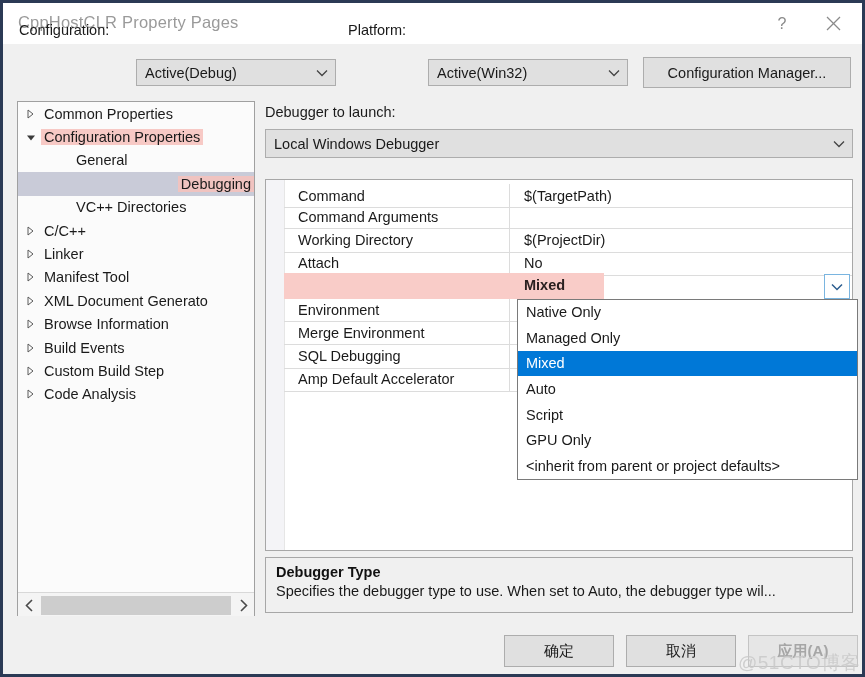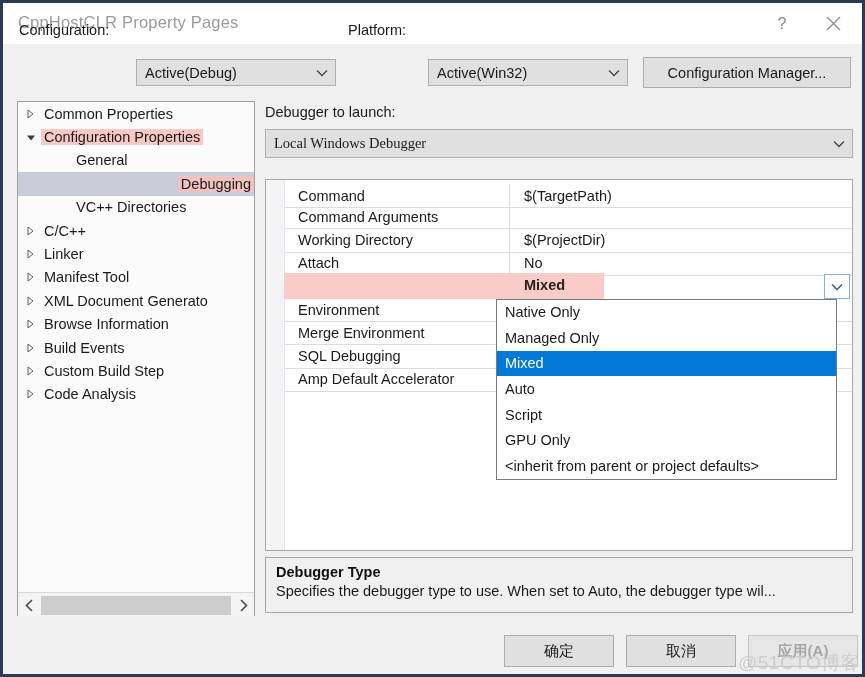--- a/index.html
+++ b/index.html
@@ -110,21 +110,21 @@
   .hs-thumb{
     flex:1;height:19px;margin:0 1px;background:#cdcdcd;
   }
 
   
   .rightpanel{position:absolute;left:262px;top:98px;width:588px;height:518px;}
   .dbg-launch-label{
     position:absolute;left:0;top:3px;font-size:14.5px;color:#1a1a1a;
   }
   .dbg-combo{
-    position:absolute;left:0;top:28px;width:588px;height:29px;font-family:Liberation Serif, serif;
+    position:absolute;left:0;top:28px;width:588px;height:29px;
   }
   .dbg-combo .ctext{font-size:14.5px;}
 
   
   .pgrid{
     position:absolute;left:0;top:78px;width:588px;height:372px;
     box-sizing:border-box;
     background:#ffffff;border:1px solid #a7a7a7;
     overflow:visible;
   }
@@ -411,21 +411,21 @@
           </div>
         </div>
 
       <div class="pink-band" id="pink-band" style="top: 93.3px; width: 320px;"></div>
       <div class="sel-val" id="sel-val" style="left: 258px; top: 97.3px;">Mixed</div>
       <div class="dd-button" id="dd-button" style="right: 2px; top: 94.3px;">
         <svg width="12" height="8" viewBox="0 0 12 8">
             <polyline points="1,1.5 6,6.5 11,1.5" fill="none" stroke="#2c5d8f" stroke-width="1.5"></polyline>
           </svg>
       </div>
-      <div class="ddlist" id="ddlist" style="left: 230px; top: 118.5px; width: 341px; text-align: center;">
+      <div class="ddlist" id="ddlist" style="left: 251px; top: 118.5px; width: 341px; text-align: center;">
           <div class="ddopt">Native Only</div>
           <div class="ddopt">Managed Only</div>
           <div class="ddopt sel">Mixed</div>
           <div class="ddopt">Auto</div>
           <div class="ddopt">Script</div>
           <div class="ddopt">GPU Only</div>
           <div class="ddopt">&lt;inherit from parent or project defaults&gt;</div>
         </div>
     </div>
 

